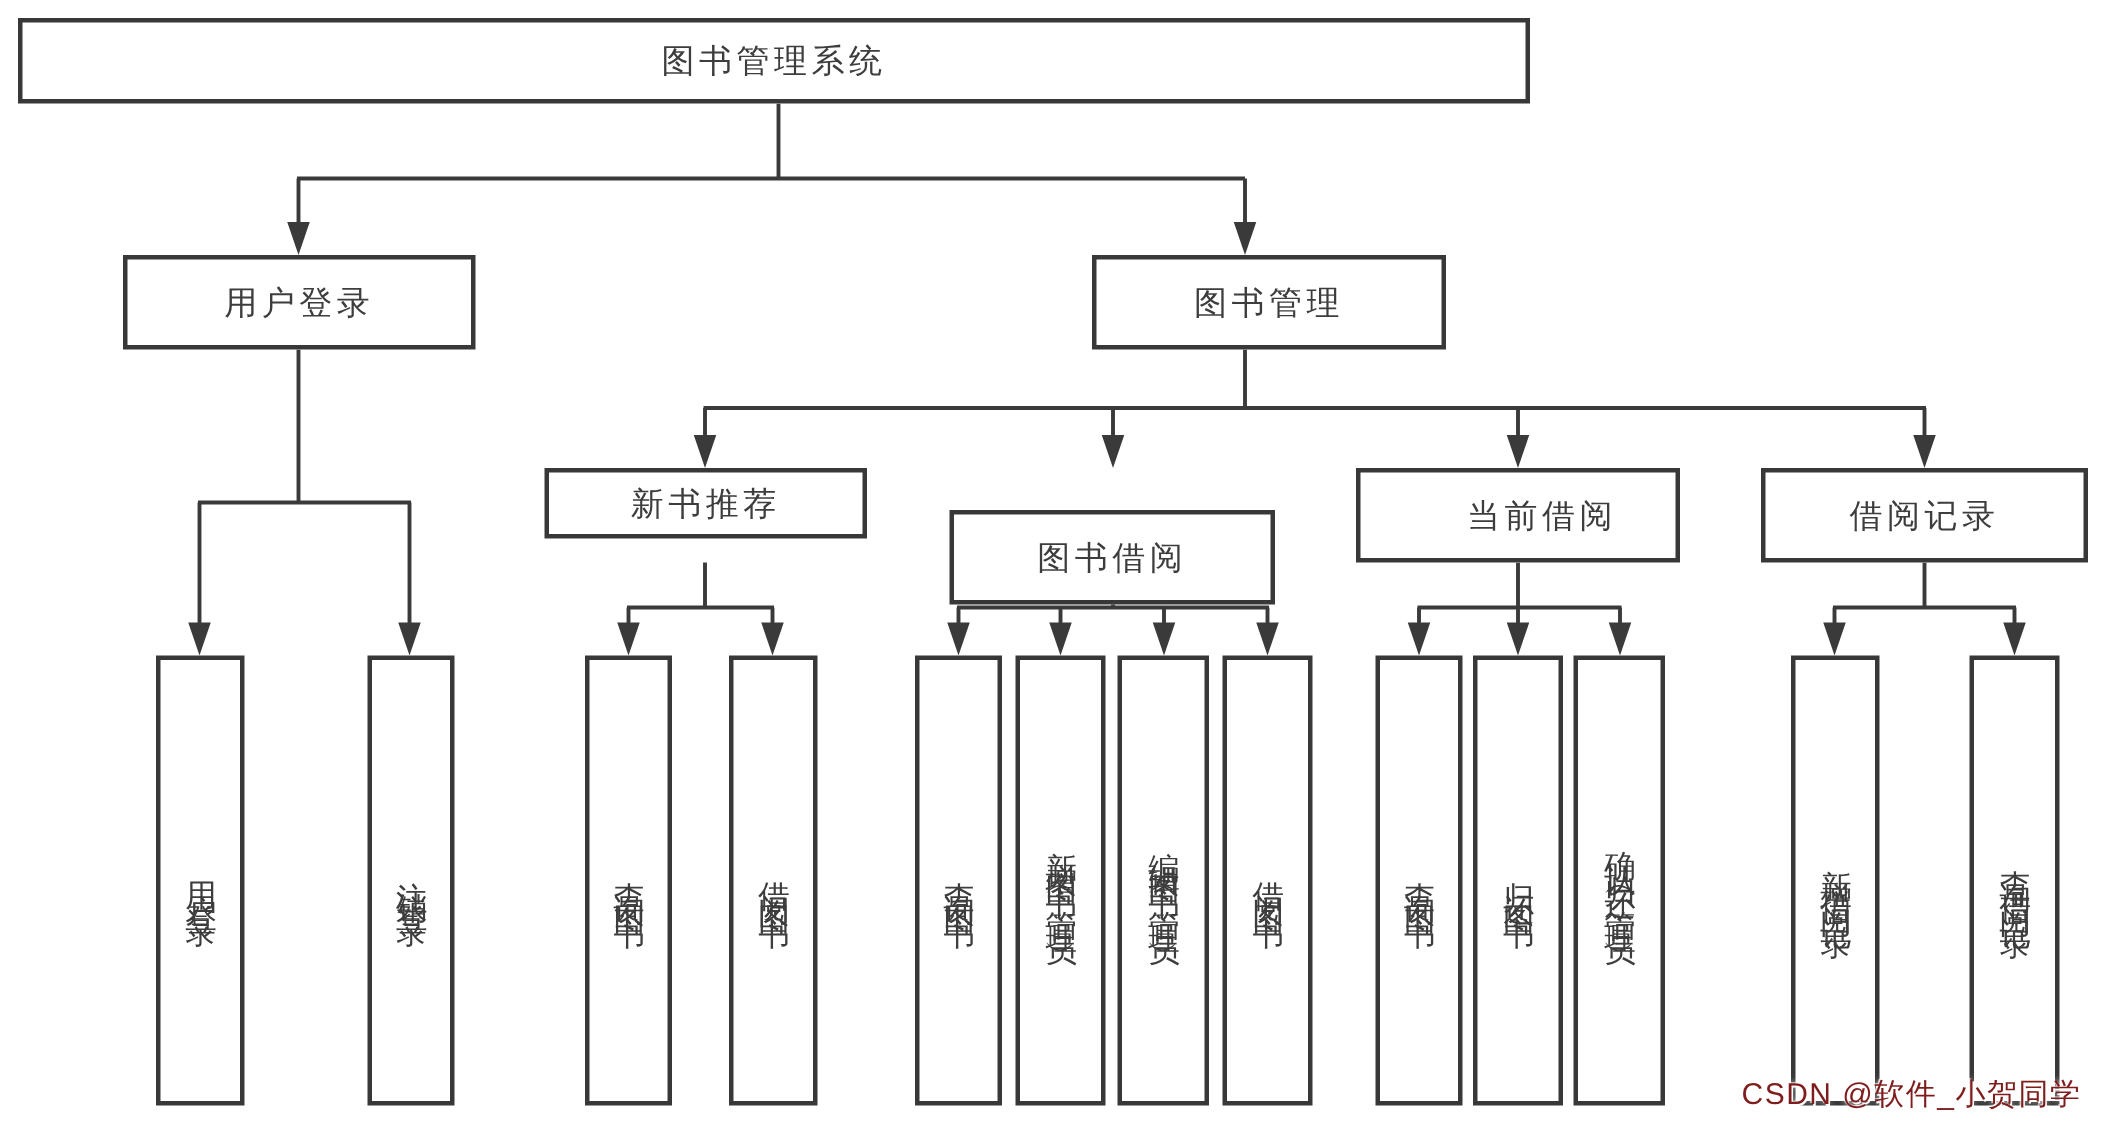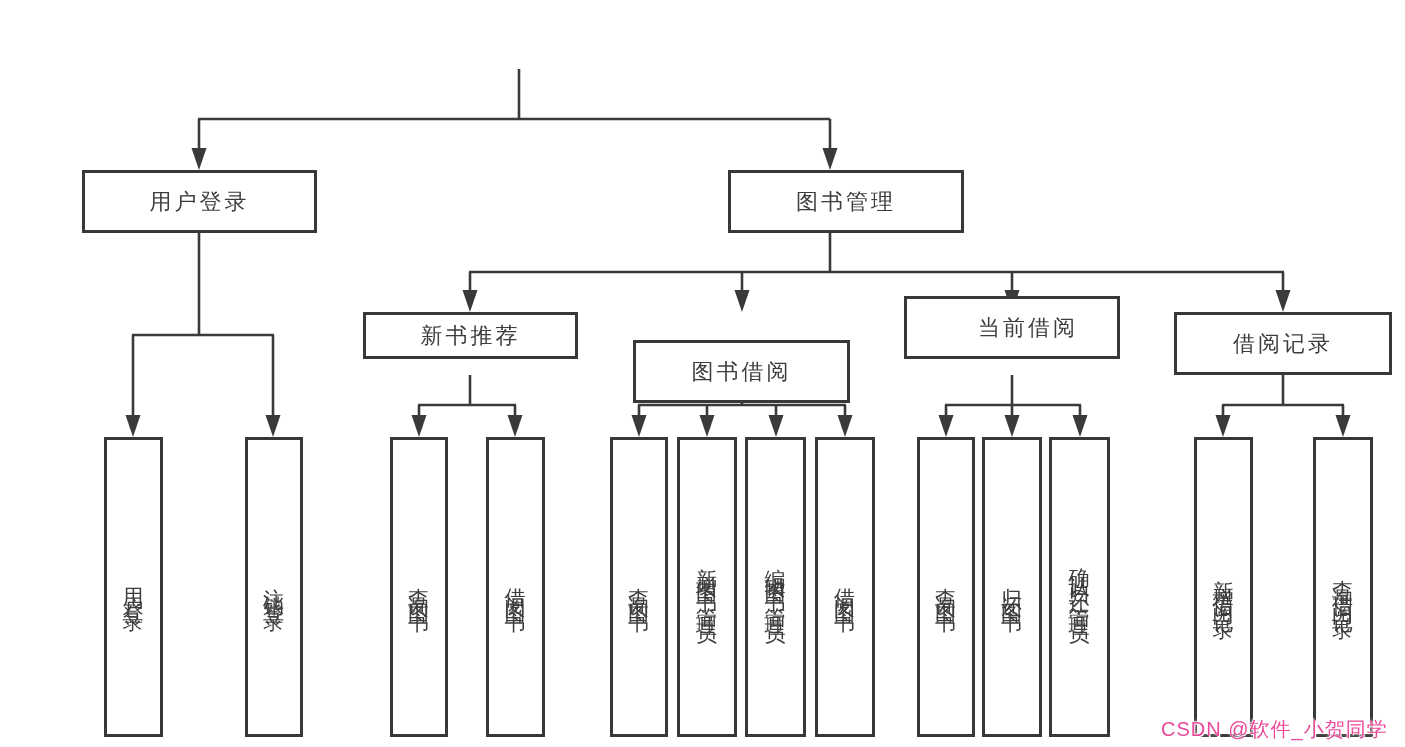--- a/index.html
+++ b/index.html
@@ -40,21 +40,21 @@
     line-height: 1;
     color: #3d3d3d;
   }
 
   .watermark {
     position: absolute;
     left: 1161px;
     top: 716px;
     font-size: 20px;
     letter-spacing: 1px;
-    color: #ec4899;
+    color: #7f1d1d;
     text-shadow: 1px 1px 0 #ffffff, -1px -1px 0 rgba(255,255,255,0.7), 0 0 4px #ffffff;
     white-space: nowrap;
     z-index: 5;
   }
 </style>
 </head>
 <body>
 
 <div class="canvas">
 
@@ -120,27 +120,28 @@
       <polygon points="768.5,415  783.5,415  776,437"></polygon>
       <polygon points="837.5,415  852.5,415  845,437"></polygon>
       <polygon points="938.5,415  953.5,415  946,437"></polygon>
       <polygon points="1004.5,415 1019.5,415 1012,437"></polygon>
       <polygon points="1072.5,415 1087.5,415 1080,437"></polygon>
       <polygon points="1215.5,415 1230.5,415 1223,437"></polygon>
       <polygon points="1335.5,415 1350.5,415 1343,437"></polygon>
     </g>
   </svg>
 
+  <div class="node hnode" style="left:12px; top:12px; width:1008px; height:57px;">图书管理系统</div>
 
   <div class="node hnode" style="left:82px; top:170px; width:235px; height:63px;">用户登录</div>
   <div class="node hnode" style="left:728px; top:170px; width:236px; height:63px;">图书管理</div>
 
   <div class="node hnode" style="left:363px; top:312px; width:215px; height:47px;">新书推荐</div>
   <div class="node hnode" style="left:633px; top:312px; width:217px; height:63px;margin-top:28px;">图书借阅</div>
-  <div class="node hnode" style="left:904px; top:296px; width:216px; height:63px;padding-left:32px;">当前借阅</div>
+  <div class="node hnode" style="left:904px; top:312px; width:216px; height:63px;padding-left:32px;">当前借阅</div>
   <div class="node hnode" style="left:1174px; top:312px; width:218px; height:63px;">借阅记录</div>
 
   <div class="node vnode" style="left:104px; top:437px; width:59px; height:300px;">
     <span>用户登录</span>
   </div>
   <div class="node vnode" style="left:245px; top:437px; width:58px; height:300px;">
     <span>注销登录</span>
   </div>
 
   <div class="node vnode" style="left:390px; top:437px; width:58px; height:300px;">

